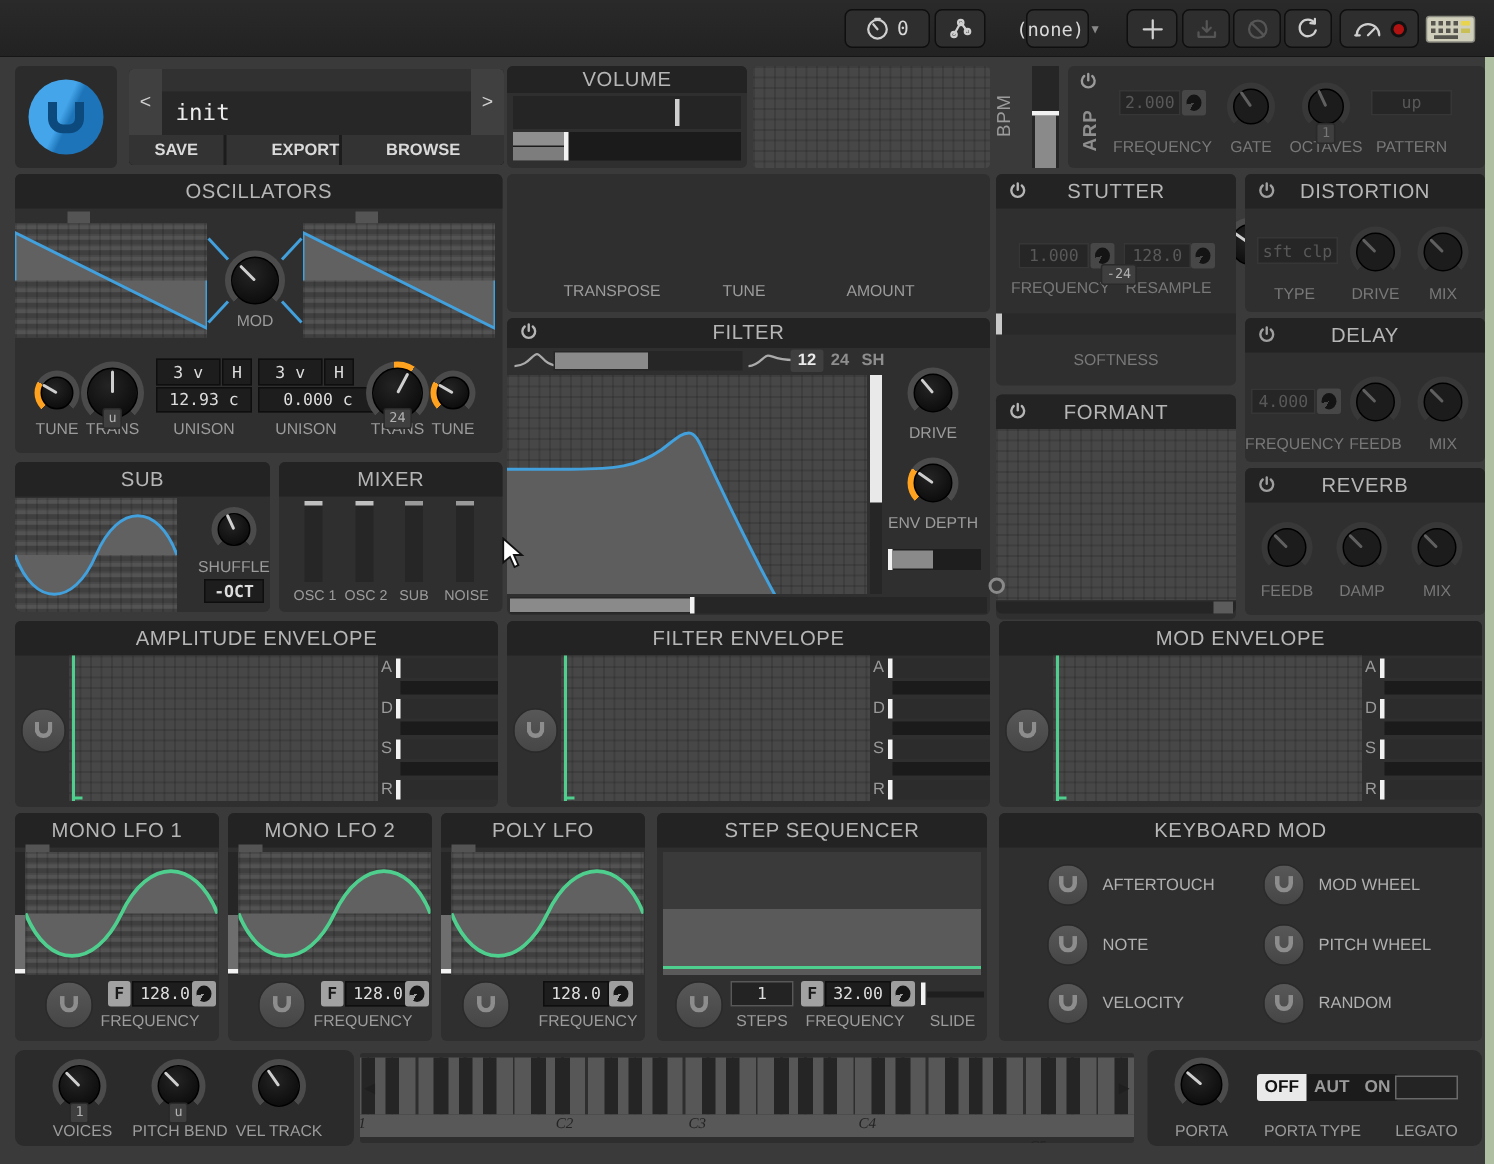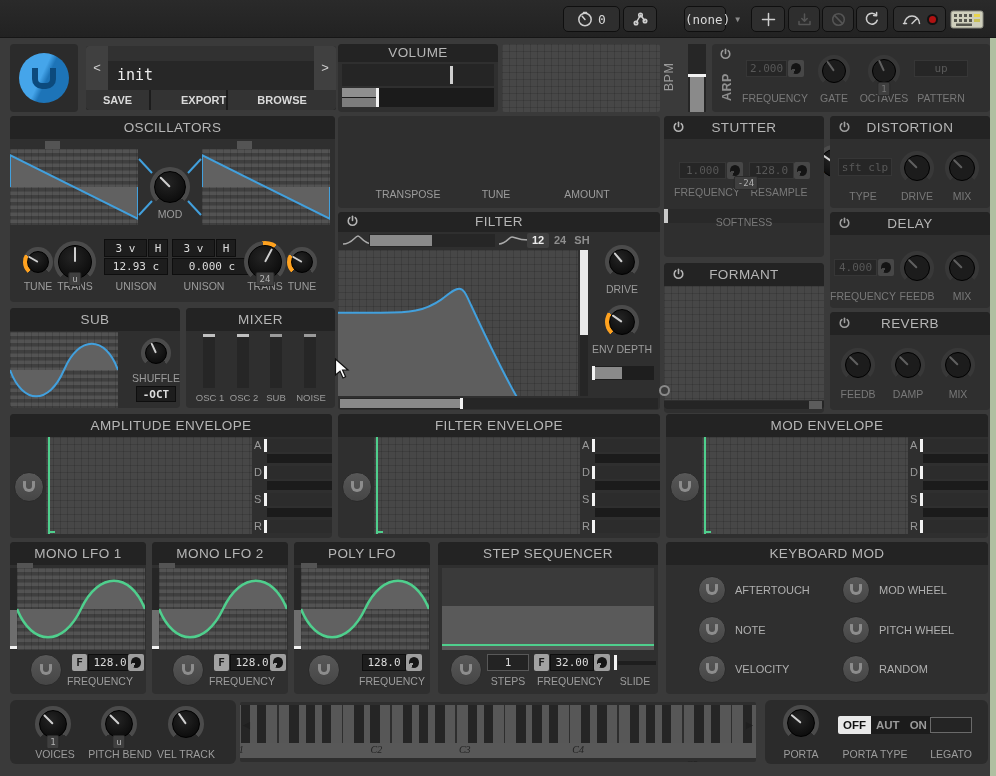--- a/index.html
+++ b/index.html
@@ -110,21 +110,21 @@
       <span>0</span>
     </div>
     <div class="tbtn" style="left:623px;width:34px;">
       <svg class="ticon" width="17" height="17" viewBox="0 0 17 17">
         <path d="M4 12 L8.5 4 L13 10"></path>
           <circle cx="4" cy="12" r="1.8"></circle>
           <circle cx="8.5" cy="4" r="1.8"></circle>
           <circle cx="13" cy="10" r="1.8"></circle>
       </svg>
     </div>
-    <div class="tbtn" style="left:684px;width:42px;justify-content:space-between;">
+    <div class="tbtn" style="left:684px;width:42px;">
       <span style="font-size:12.5px">(none)</span>
       <span style="font-size:8px;color:#8a8a8a;">▼</span>
     </div>
     <div class="tbtn" style="left:751px;width:34px;">
       <svg class="ticon" width="15" height="15" viewBox="0 0 15 15">
         <path d="M7.5 1.5 V13.5 M1.5 7.5 H13.5"></path>
       </svg>
     </div>
     <div class="tbtn" style="left:788px;width:32px;">
       <svg class="ticon off" width="15" height="15" viewBox="0 0 15 15">
@@ -434,21 +434,21 @@
     </svg>
     <div class="vbox off" style="left:15px;top:46px;width:47px;height:17px;">1.000</div>
     <div class="kicon off" style="left:63px;top:46px;"></div>
     <div class="lbl dimlbl" style="left:43px;top:70px;">FREQUENCY</div>
     <div class="vbox off" style="left:85px;top:46px;width:45px;height:17px;">128.0</div>
     <div class="kicon off" style="left:130px;top:46px;"></div>
     <div class="lbl dimlbl" style="left:115px;top:70px;">RESAMPLE</div>
     <div class="htrack" style="left:0;top:93px;width:160px;height:14px;background:#292929;">
       <div class="wmark" style="left:0;top:0;width:4px;height:14px;background:#c9c9c9;"></div>
     </div>
-    <div class="lbl dimlbl" style="left:80px;top:100px;">SOFTNESS</div>
+    <div class="lbl dimlbl" style="left:80px;top:118px;">SOFTNESS</div>
   </div>
 
   <div class="panel" style="left:664px;top:263px;width:160px;height:150px;">
     <div class="ptitle"><span>FORMANT</span></div>
     <svg class="pwr" style="left:8px;top:5px;" viewBox="0 0 14 14">
       <path d="M7 1.4 V6"></path>
         <path d="M4.1 2.9 a4.6 4.6 0 1 0 5.8 0"></path>
     </svg>
     <div class="display" style="left:0;top:23px;width:160px;height:114px;">
       <div class="abs" style="left:-5px;top:99px;width:11px;height:11px;border-radius:50%;border:2px solid #8a8a8a;background:#3c3c3c;"></div>

